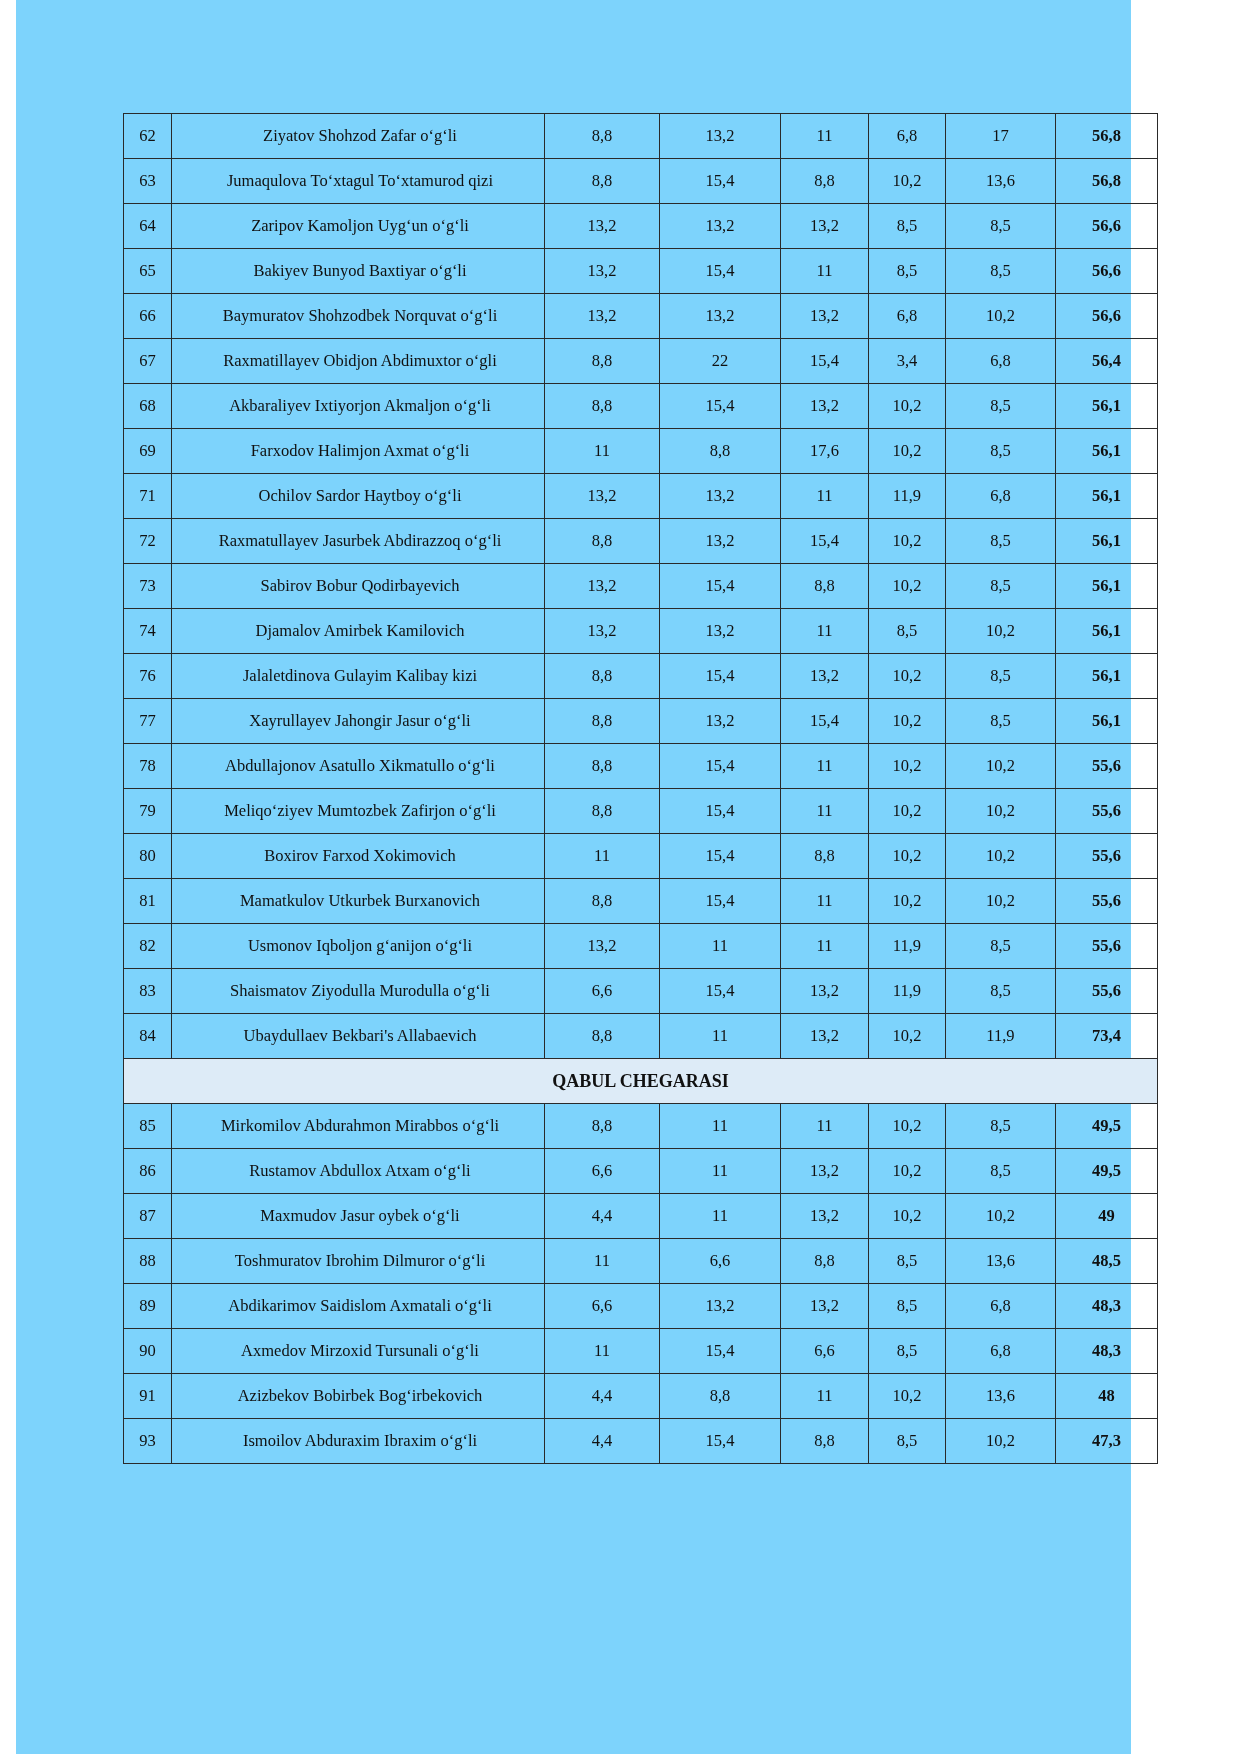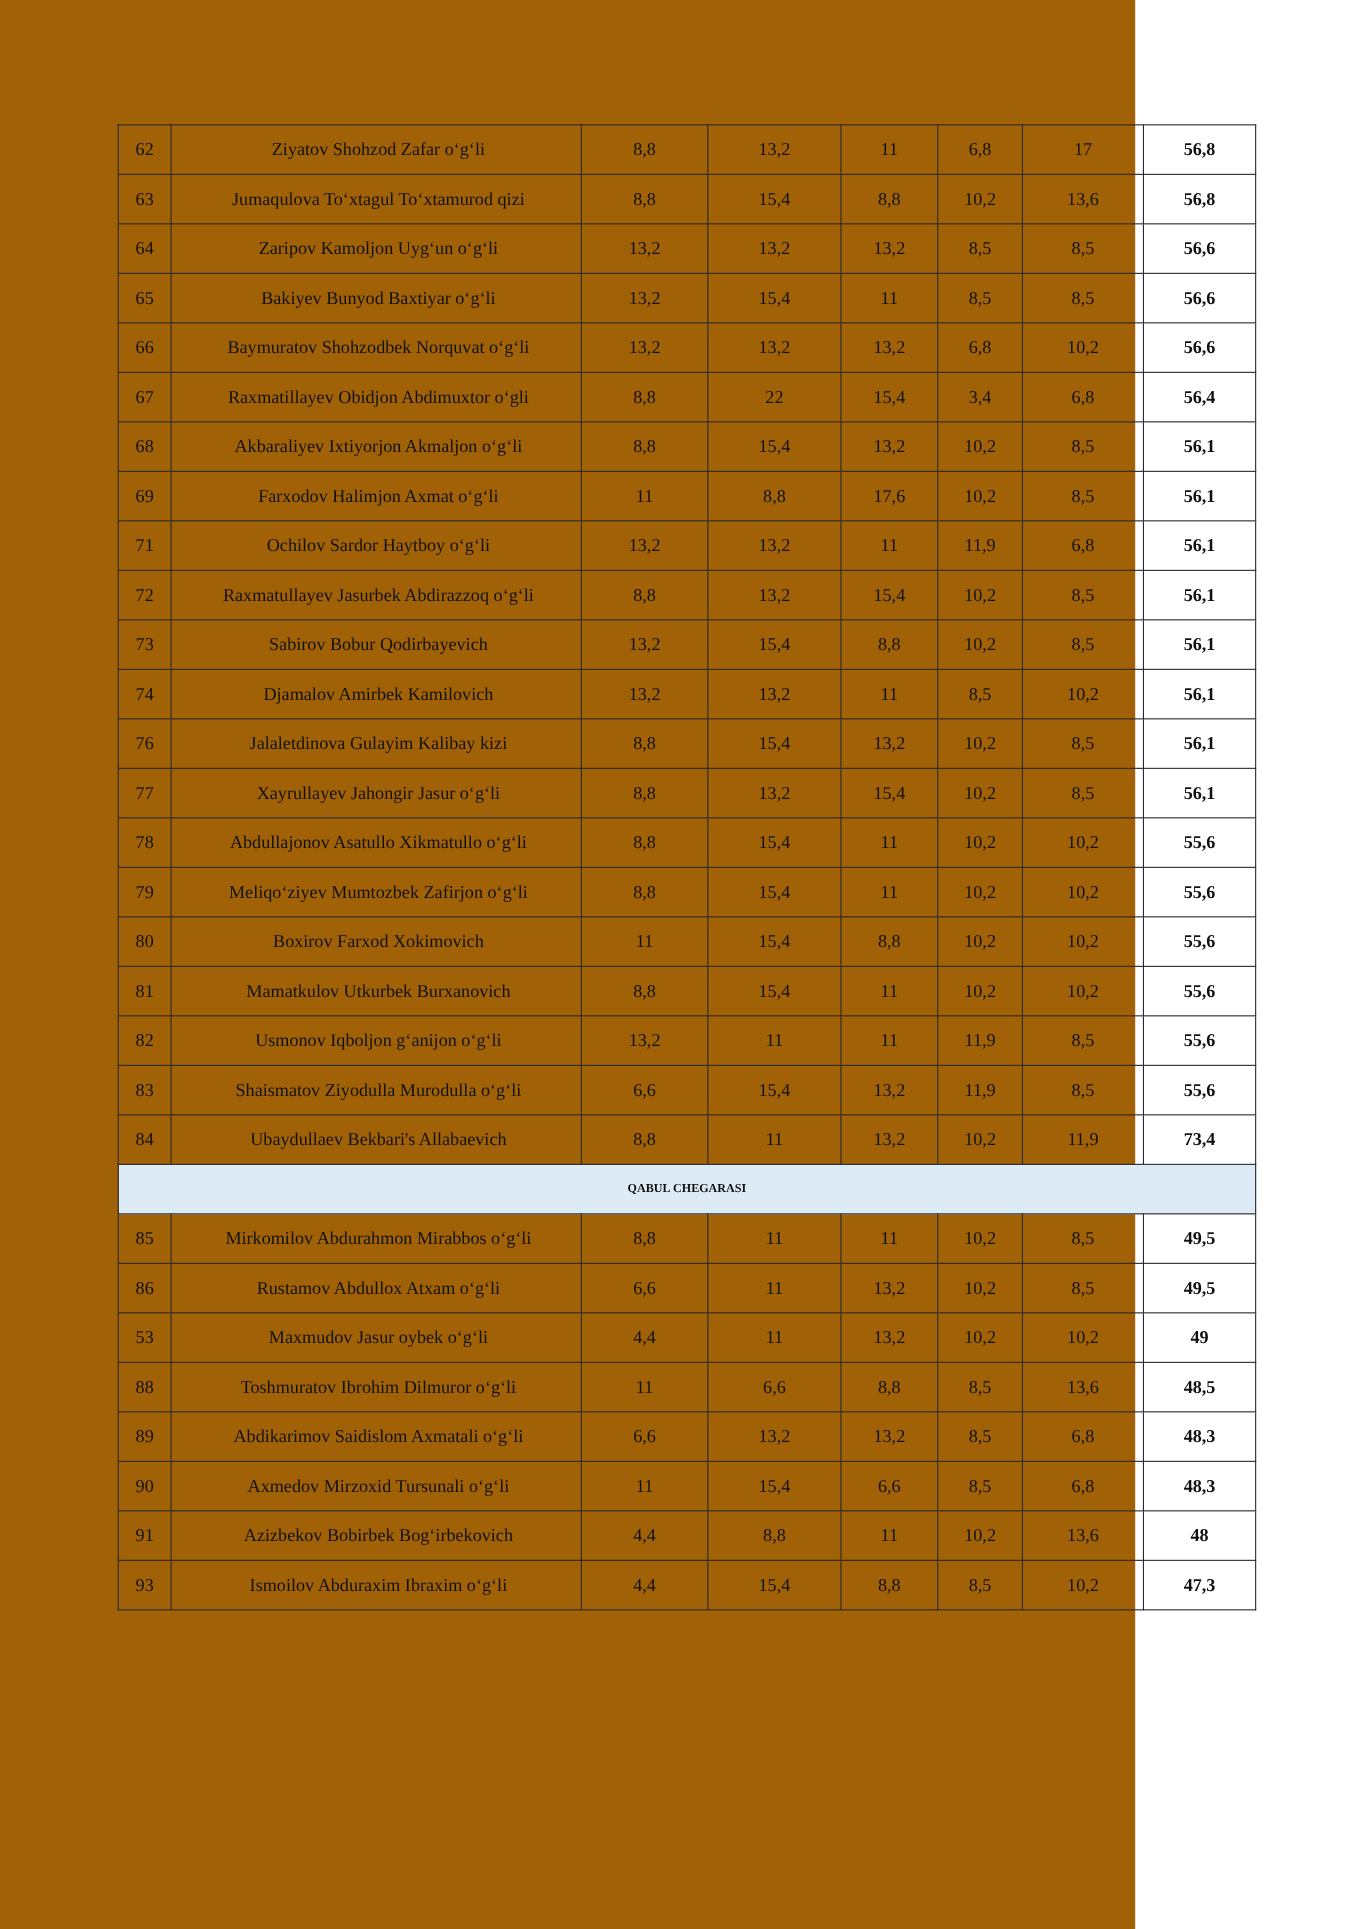--- a/index.html
+++ b/index.html
@@ -1,17 +1,17 @@
 <!DOCTYPE html>
 <html><head>
 <meta charset="utf-8">
 <style>
   html, body { margin: 0; padding: 0; background: #ffffff; }
   body { width: 1240px; height: 1754px; position: relative; overflow: hidden; }
-  .page { position: absolute; left: 0; top: 0; width: 1032px; height: 1754px; background: #a16207; }
+  .page { position: absolute; left: 16px; top: 0; width: 1115px; height: 1754px; background: #7dd3fc; }
   table.results {
     position: absolute; left: 107px; top: 113px;
     border-collapse: collapse;
     table-layout: fixed;
     width: 1034px;
     font-family: "Liberation Serif", "DejaVu Serif", serif;
     font-size: 16.5px;
     color: #111;
   }
   table.results td {
@@ -20,21 +20,21 @@
     padding: 0;
     text-align: center;
     vertical-align: middle;
     white-space: nowrap;
   }
   table.results td.name { text-align: center; padding-left: 4px; }
   table.results td.total { font-weight: bold; }
   table.results tr.separator td {
     background: #ddebf7;
     font-weight: bold;
-    font-size: 11px;
+    font-size: 18px;
   }
   col.c-no { width: 48px; }
   col.c-name { width: 373px; }
   col.c-s1 { width: 115px; }
   col.c-s2 { width: 121px; }
   col.c-s3 { width: 88px; }
   col.c-s4 { width: 77px; }
   col.c-s5 { width: 110px; }
   col.c-tot { width: 102px; }
 </style>
@@ -285,21 +285,21 @@
           <td>86</td>
           <td class="name">Rustamov Abdullox Atxam o‘g‘li</td>
           <td>6,6</td>
           <td>11</td>
           <td>13,2</td>
           <td>10,2</td>
           <td>8,5</td>
           <td class="total">49,5</td>
         </tr>
         <tr>
-          <td>53</td>
+          <td>87</td>
           <td class="name">Maxmudov Jasur oybek o‘g‘li</td>
           <td>4,4</td>
           <td>11</td>
           <td>13,2</td>
           <td>10,2</td>
           <td>10,2</td>
           <td class="total">49</td>
         </tr>
         <tr>
           <td>88</td>

